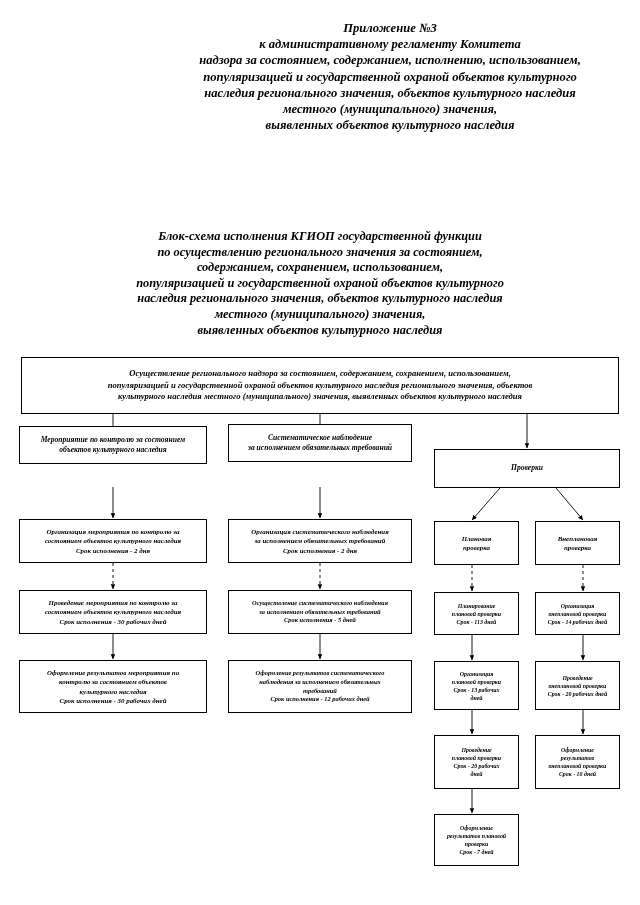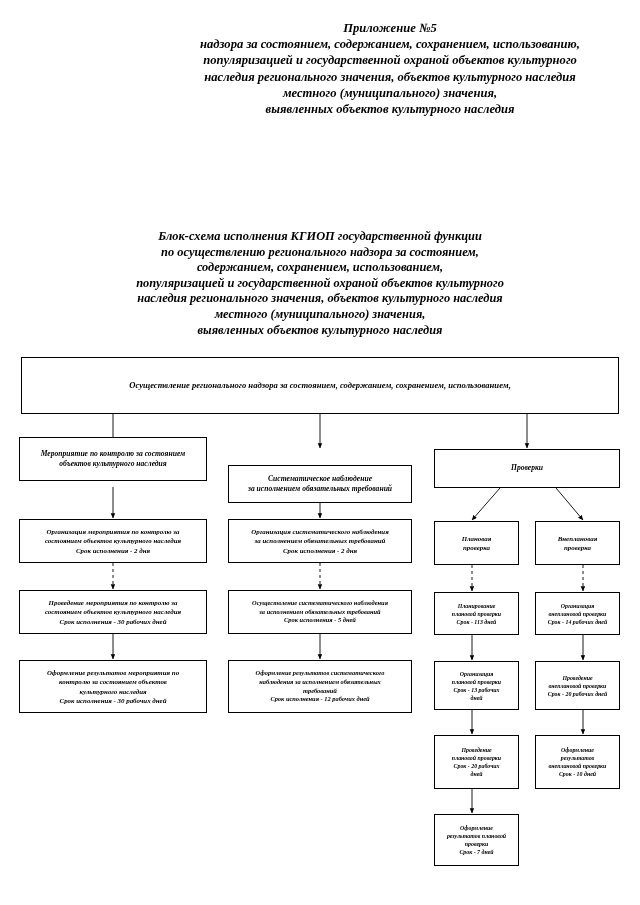--- a/index.html
+++ b/index.html
@@ -79,31 +79,32 @@
   .n-root   { font-size: 8.6px;  line-height: 11.6px; }
   .n-lvl1   { font-size: 7.6px;  line-height: 10.2px; }
   .n-lvl2   { font-size: 6.9px;  line-height: 9.2px; }
   .n-small  { font-size: 6.4px;  line-height: 8.6px; }
   .n-tiny   { font-size: 5.9px;  line-height: 8.0px; }
 </style>
 </head>
 <body>
 
 <div class="appendix-header">
-  <span class="ln">Приложение №5</span>
-  <span class="ln">надзора за состоянием, содержанием, сохранением, использованию,</span>
+  <span class="ln">Приложение №3</span>
+  <span class="ln">к административному регламенту Комитета</span>
+  <span class="ln">надзора за состоянием, содержанием, исполнению, использованием,</span>
   <span class="ln">популяризацией и государственной охраной объектов культурного</span>
   <span class="ln">наследия регионального значения, объектов культурного наследия</span>
   <span class="ln">местного (муниципального) значения,</span>
   <span class="ln">выявленных объектов культурного наследия</span>
 </div>
 
 <div class="doc-title">
   <span class="ln">Блок-схема исполнения КГИОП государственной функции</span>
-  <span class="ln">по осуществлению регионального надзора за состоянием,</span>
+  <span class="ln">по осуществлению регионального значения за состоянием,</span>
   <span class="ln">содержанием, сохранением, использованием,</span>
   <span class="ln">популяризацией и государственной охраной объектов культурного</span>
   <span class="ln">наследия регионального значения, объектов культурного наследия</span>
   <span class="ln">местного (муниципального) значения,</span>
   <span class="ln">выявленных объектов культурного наследия</span>
 </div>
 
 <div class="chart">
 
   <svg viewBox="0 0 640 905" xmlns="http://www.w3.org/2000/svg">
@@ -136,24 +137,26 @@
 
       <path d="M583,565 L583,591" stroke-dasharray="3,3" marker-end="url(#ah)"></path>
       <path d="M583,635 L583,660"></path>
       <path d="M583,710 L583,734"></path>
     </g>
   </svg>
 
   <div class="node n-root" style="left:21px; top:357px; width:598px; height:57px;">
     <span class="txt">
       <span class="ln">Осуществление регионального надзора за состоянием, содержанием, сохранением, использованием,</span>
-    </span>
-  </div>
-
-  <div class="node n-lvl1" style="left:19px; top:437px; width:188px; height:44px;">
+      <span class="ln">популяризацией и государственной охраной объектов культурного наследия регионального значения, объектов</span>
+      <span class="ln">культурного наследия местного (муниципального) значения, выявленных объектов культурного наследия</span>
+    </span>
+  </div>
+
+  <div class="node n-lvl1" style="left:19px; top:426px; width:188px; height:38px;">
     <span class="txt">
       <span class="ln">Мероприятие по контролю за состоянием</span>
       <span class="ln">объектов культурного наследия</span>
     </span>
   </div>
 
   <div class="node n-lvl2" style="left:19px; top:519px; width:188px; height:44px;">
     <span class="txt">
       <span class="ln">Организация мероприятия по контролю за</span>
       <span class="ln">состоянием объектов культурного наследия</span>
@@ -171,21 +174,21 @@
 
   <div class="node n-lvl2" style="left:19px; top:660px; width:188px; height:53px;">
     <span class="txt">
       <span class="ln">Оформление результатов мероприятия по</span>
       <span class="ln">контролю за состоянием объектов</span>
       <span class="ln">культурного наследия</span>
       <span class="ln">Срок исполнения - 30 рабочих дней</span>
     </span>
   </div>
 
-  <div class="node n-lvl1" style="left:228px; top:465px; width:184px; height:38px;">
+  <div class="node n-lvl1" style="left:228px; top:424px; width:184px; height:38px;">
     <span class="txt">
       <span class="ln">Систематическое наблюдение</span>
       <span class="ln">за исполнением обязательных требований</span>
     </span>
   </div>
 
   <div class="node n-lvl2" style="left:228px; top:519px; width:184px; height:44px;">
     <span class="txt">
       <span class="ln">Организация систематического наблюдения</span>
       <span class="ln">за исполнением обязательных требований</span>

